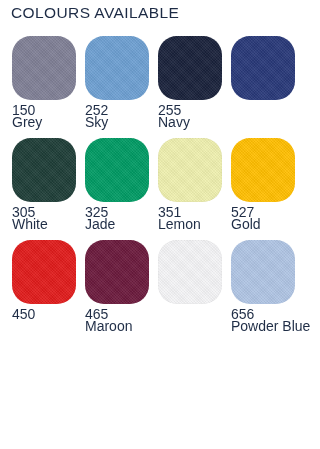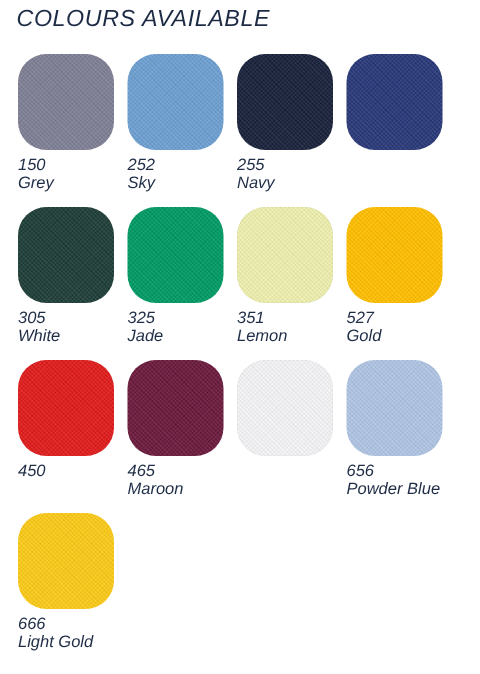--- a/index.html
+++ b/index.html
@@ -13,21 +13,20 @@
     background: #ffffff;
     font-family: "Liberation Sans", sans-serif;
     overflow: hidden;
     position: relative;
   }
   .page {
     position: relative;
     width: 320px;
     height: 404px;
     box-sizing: border-box;
-    font-style: italic;
   }
   .page-title {
     position: absolute;
     left: 11px;
     top: 4px;
     font-size: 15.5px;
     line-height: 18px;
     letter-spacing: 0.4px;
     color: #1d2b45;
     font-weight: 400;
@@ -63,21 +62,21 @@
       repeating-linear-gradient(45deg, rgba(255,255,255,0.05) 0 1px, rgba(0,0,0,0.035) 1px 2px),
       repeating-linear-gradient(-45deg, rgba(255,255,255,0.035) 0 1px, rgba(0,0,0,0.025) 1px 2px);
     pointer-events: none;
   }
   .swatch-chip.is-light {
     box-shadow: inset 0 0 0 0.5px rgba(0,0,0,0.04);
   }
   .swatch-caption {
     margin-top: 5px;
     color: #1f2d46;
-    font-size: 11px;
+    font-size: 14px;
     line-height: 11.5px;
     white-space: nowrap;
   }
   .swatch-code {
     display: block;
   }
   .swatch-name {
     display: block;
   }
 </style>
@@ -157,22 +156,15 @@
       <div class="swatch-cell">
         <div class="swatch-chip is-light" style="background: rgb(244, 244, 246);"></div>
       </div>
       <div class="swatch-cell">
         <div class="swatch-chip" style="background: rgb(175, 196, 227);"></div>
         <div class="swatch-caption">
           <span class="swatch-code">656</span>
           <span class="swatch-name">Powder Blue</span>
         </div>
       </div>
-      <div class="swatch-cell">
-        <div class="swatch-chip" style="background: rgb(251, 202, 24);"></div>
-        <div class="swatch-caption">
-          <span class="swatch-code">666</span>
-          <span class="swatch-name">Light Gold</span>
-        </div>
-      </div>
     </div>
 
 </div>
 
 </body></html>

